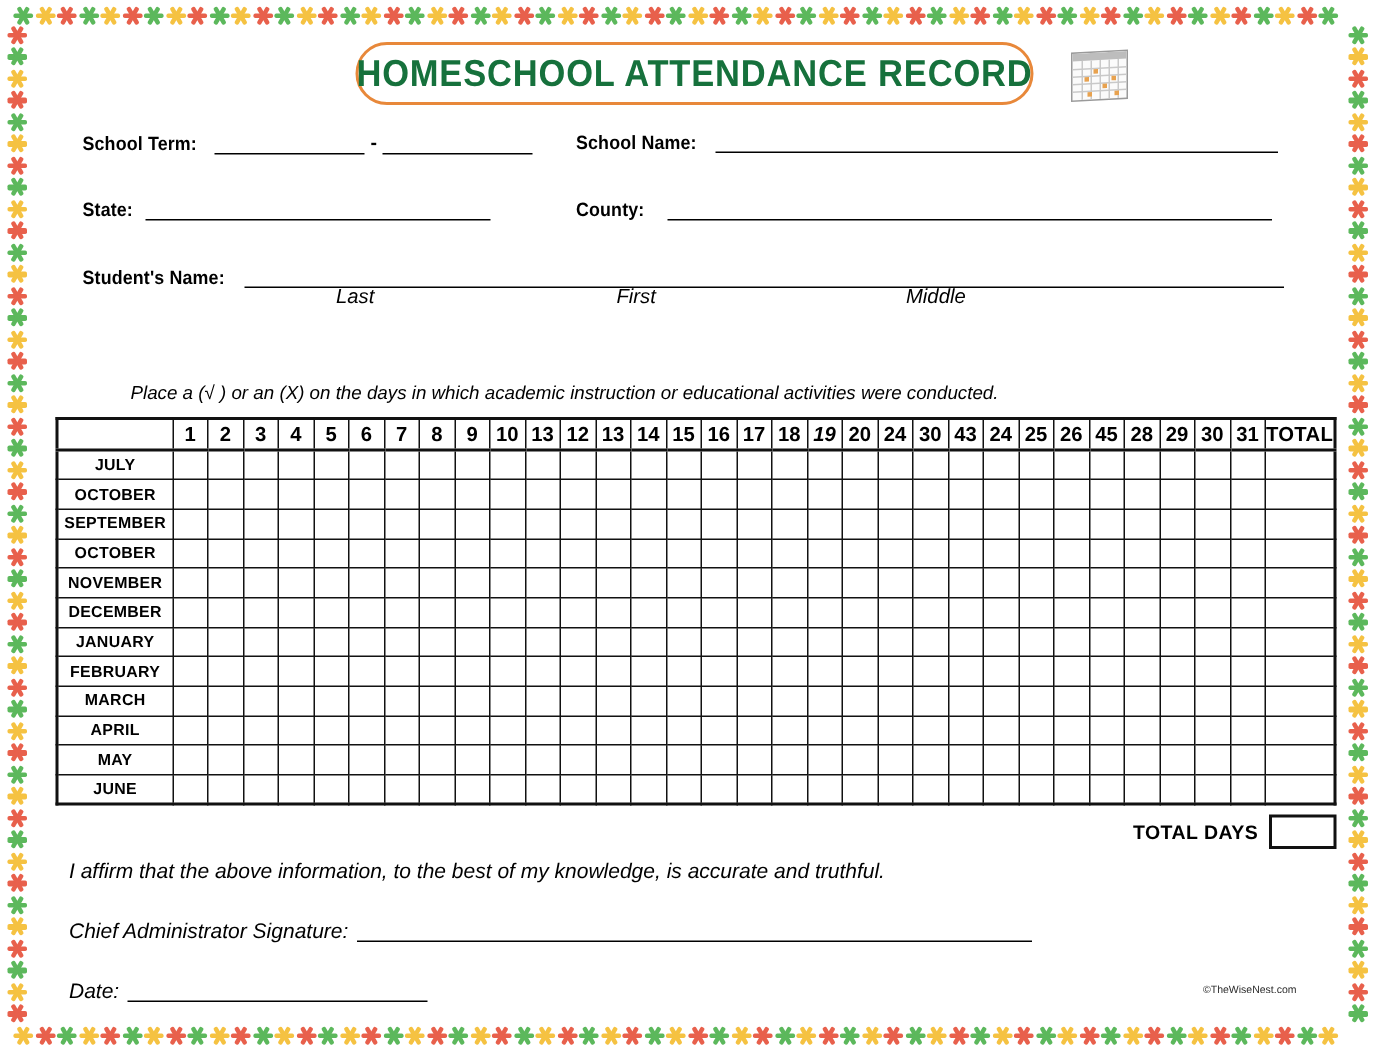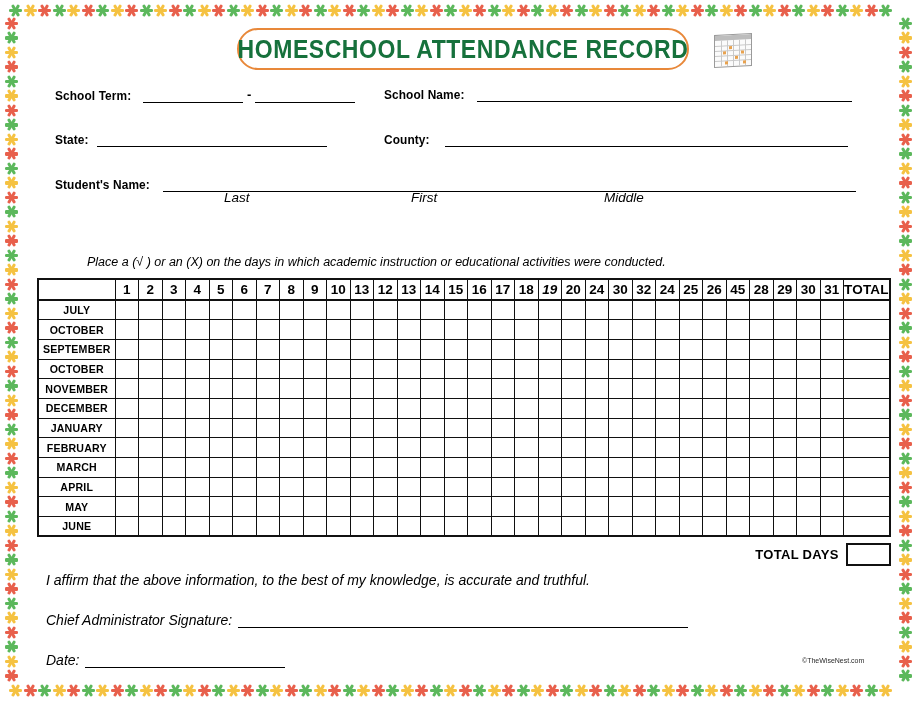--- a/index.html
+++ b/index.html
@@ -1462,21 +1462,21 @@
               <th style="width: 23.5px;">13</th>
               <th style="width: 23.5px;">14</th>
               <th style="width: 23.5px;">15</th>
               <th style="width: 23.5px;">16</th>
               <th style="width: 23.5px; margin-top: 36px;">17</th>
               <th style="width: 23.5px;">18</th>
               <th style="width: 23.5px; font-style: italic;">19</th>
               <th style="width: 23.5px;">20</th>
               <th style="width: 23.5px;">24</th>
               <th style="width: 23.5px;">30</th>
-              <th style="width: 23.5px;">32</th>
+              <th style="width: 23.5px;">43</th>
               <th style="width: 23.5px;">24</th>
               <th style="width: 23.5px;">25</th>
               <th style="width: 23.5px;">26</th>
               <th style="width: 23.5px;">45</th>
               <th style="width: 23.5px;">28</th>
               <th style="width: 23.5px;">29</th>
               <th style="width: 23.5px;">30</th>
               <th style="width: 23.5px;">31</th>
               <th class="total-h" style="width: 46px;">TOTAL</th>
             </tr>

